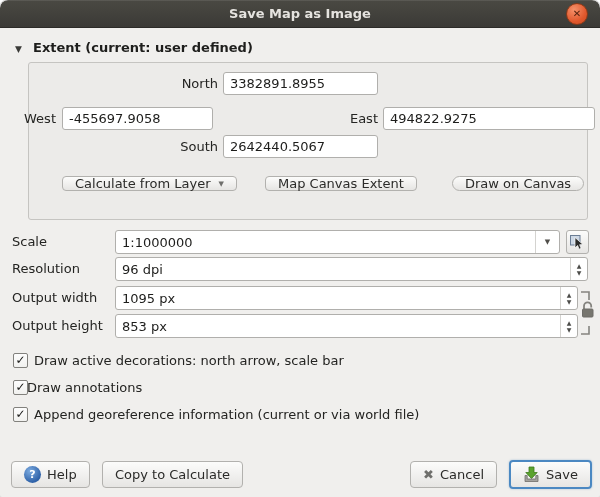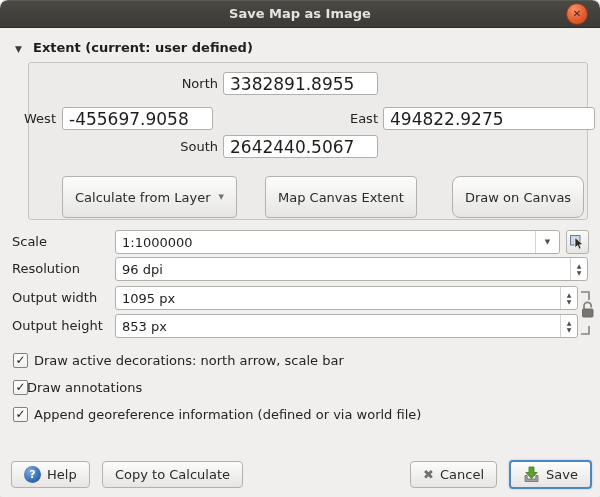--- a/index.html
+++ b/index.html
@@ -39,25 +39,25 @@
     position:absolute; left:28px; top:62px; width:560px; height:158px;
     background:#ecebe9; border:1px solid #c5c4c1; border-radius:3px;
   }
 
   .lbl { position:absolute; height:18px; line-height:18px; font-size:13px; color:#242422; }
   .r { text-align:right; }
 
   .field {
     position:absolute; height:23px; background:#ffffff;
     border:1px solid #b0afac; border-radius:3px;
-    font-size:17px; color:#1d1d1b; padding:0 6px; outline:none;
+    font-size:13px; color:#1d1d1b; padding:0 6px; outline:none;
   }
 
   .btn {
-    position:absolute; height:42px; display:inline-flex; align-items:center; justify-content:center;
+    position:absolute; height:15px; display:inline-flex; align-items:center; justify-content:center;
     gap:6px; padding:0 12px; font-size:13px; color:#2b2b29;
     background:linear-gradient(#fcfcfb,#e6e5e3);
     border:1px solid #b2b1ae; border-radius:4px; cursor:default;
   }
   .btn .dd-arrow { font-size:7px; color:#6f6f6c; margin-left:2px; }
 
   
   .combo, .spinbox {
     position:absolute; height:24px; display:flex; align-items:stretch;
     background:#ffffff; border:1px solid #b0afac; border-radius:3px;
@@ -202,21 +202,21 @@
   <span class="cb-label" style="left:34px;top:353px;">Draw active decorations: north arrow, scale bar</span>
 
   <div class="checkbox checked" style="left:13px;top:380px;">
     <span class="tick">✓</span>
   </div>
   <span class="cb-label" style="left:27px;top:380px;">Draw annotations</span>
 
   <div class="checkbox checked" style="left:13px;top:407px;">
     <span class="tick">✓</span>
   </div>
-  <span class="cb-label" style="left:34px;top:407px;">Append georeference information (defined or via world file)</span>
+  <span class="cb-label" style="left:34px;top:407px;">Append georeference information (current or via world file)</span>
 
   <button class="btn footer-btn" style="left:11px;top:461px;">
     <span class="help-icon">
         <span>?</span>
       </span>
     <span>Help</span>
   </button>
   <button class="btn footer-btn" style="left:102px;top:461px;">
     <span>Copy to Calculate</span>
   </button>

